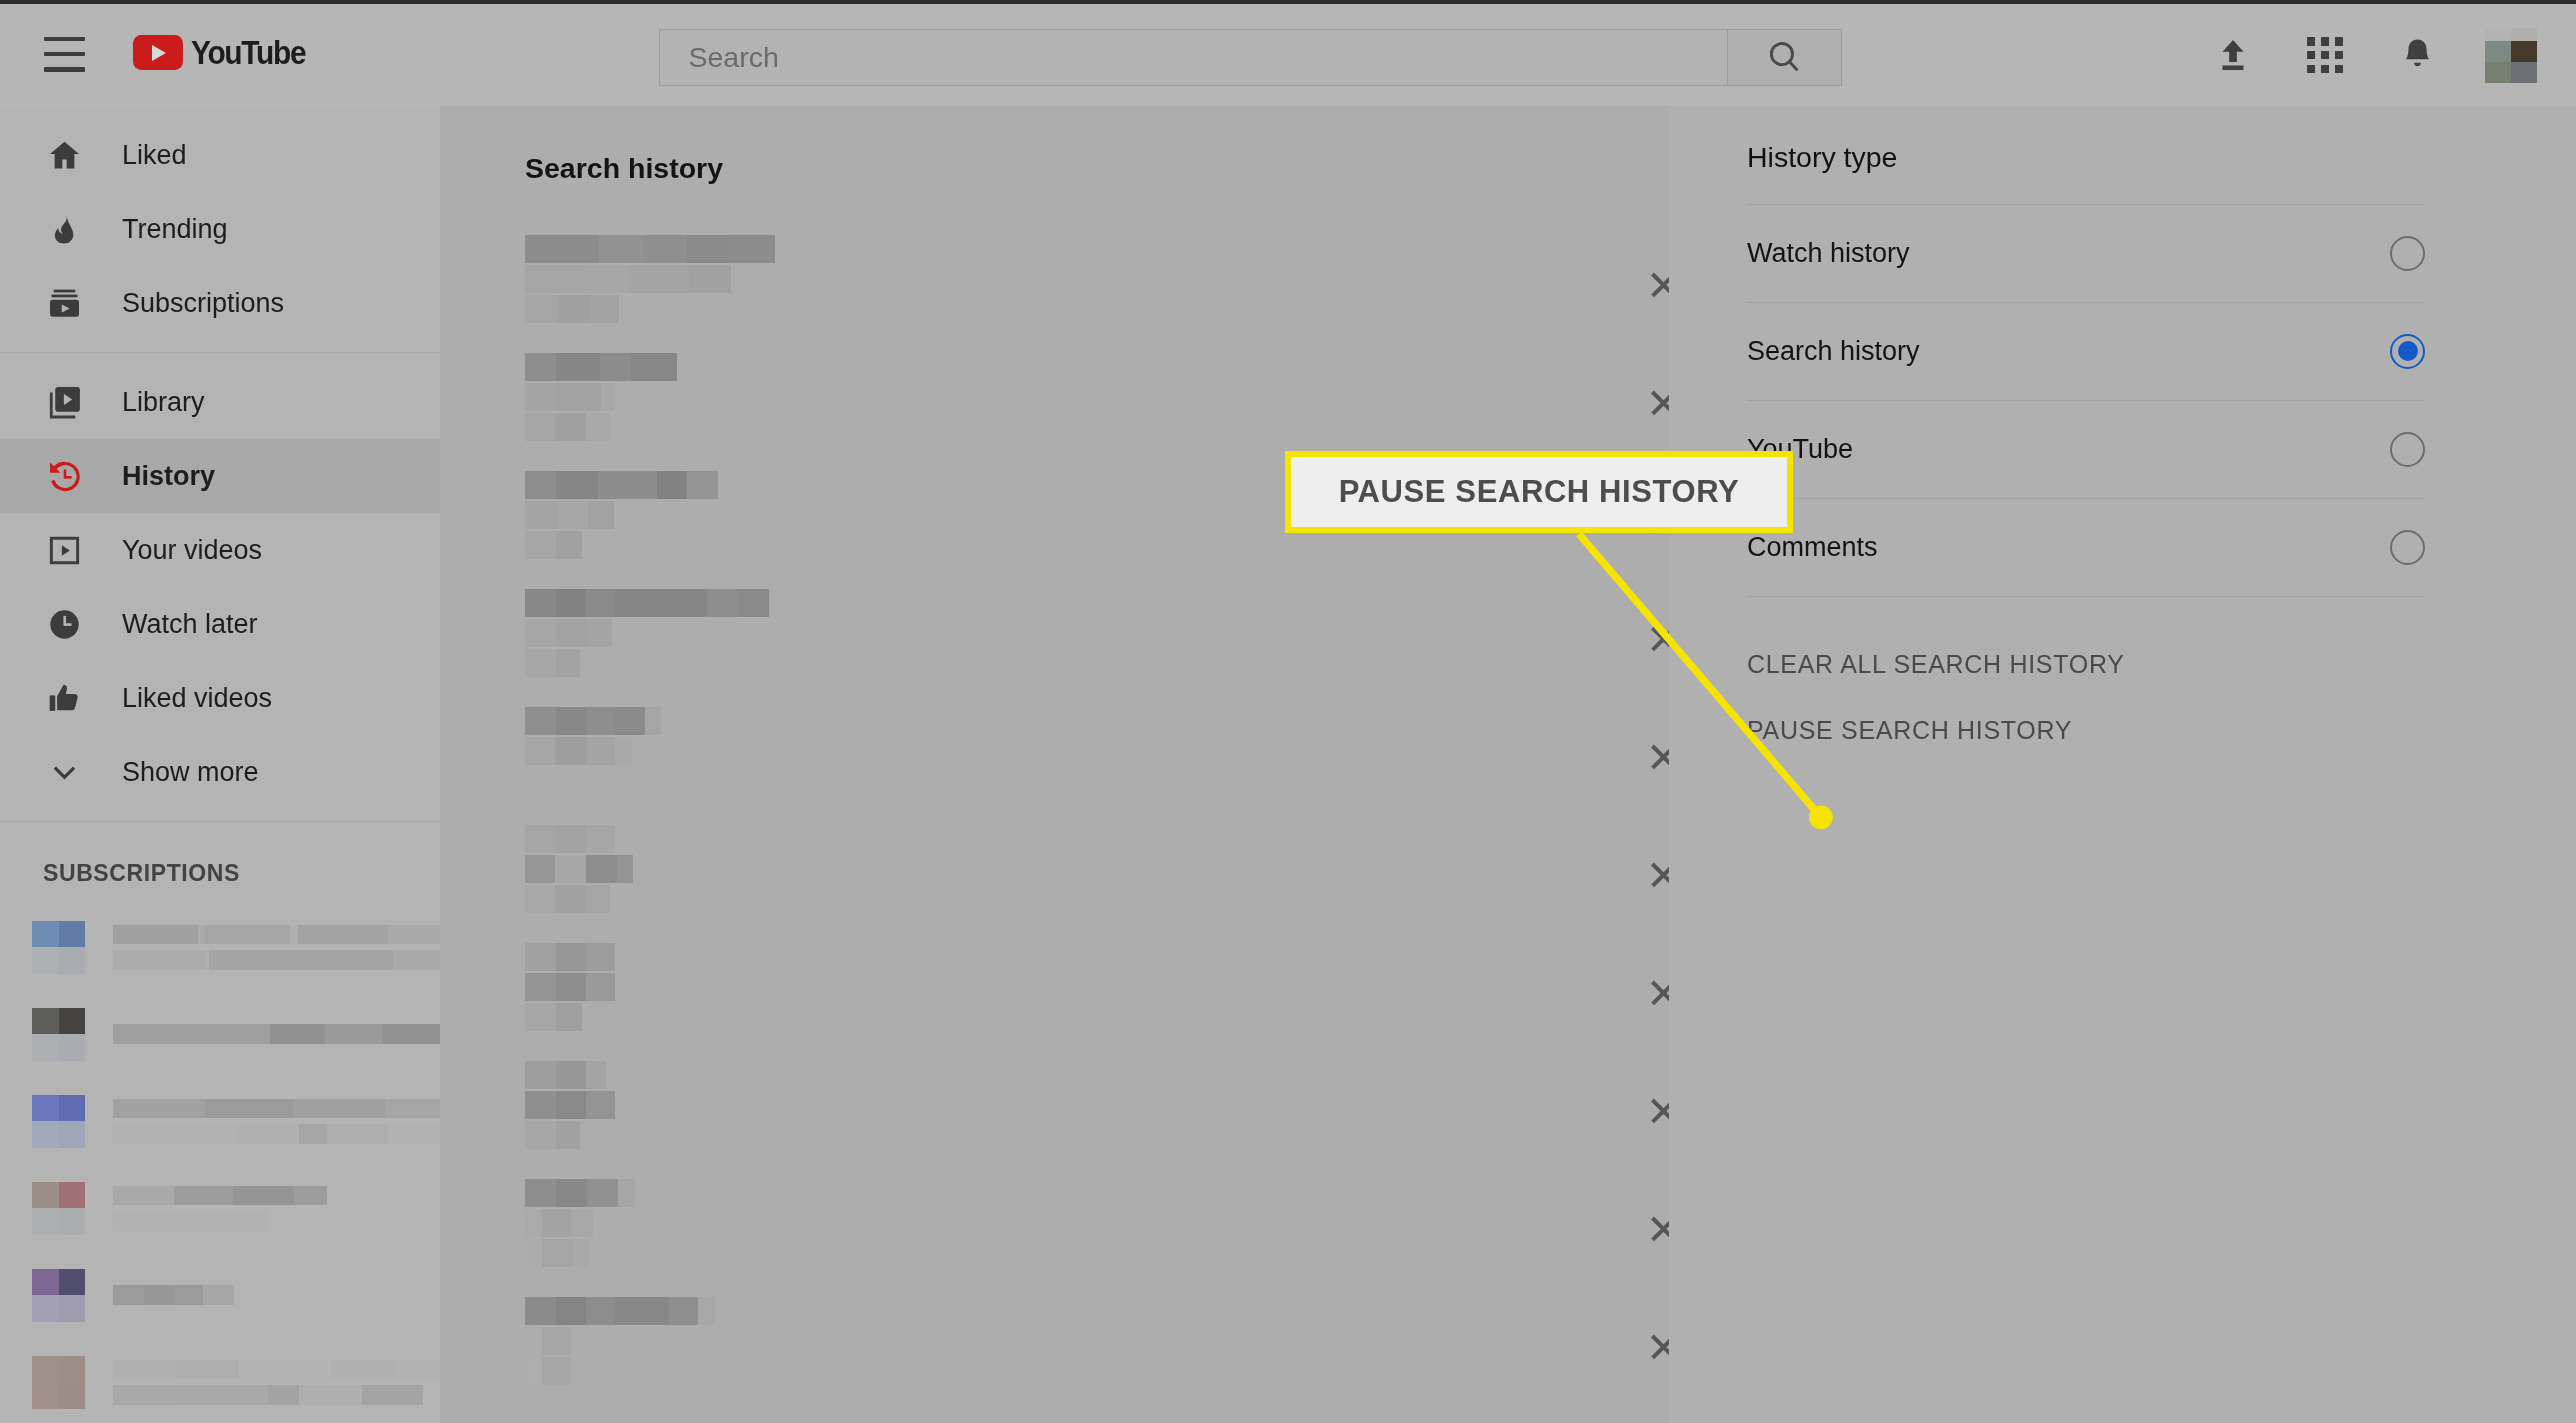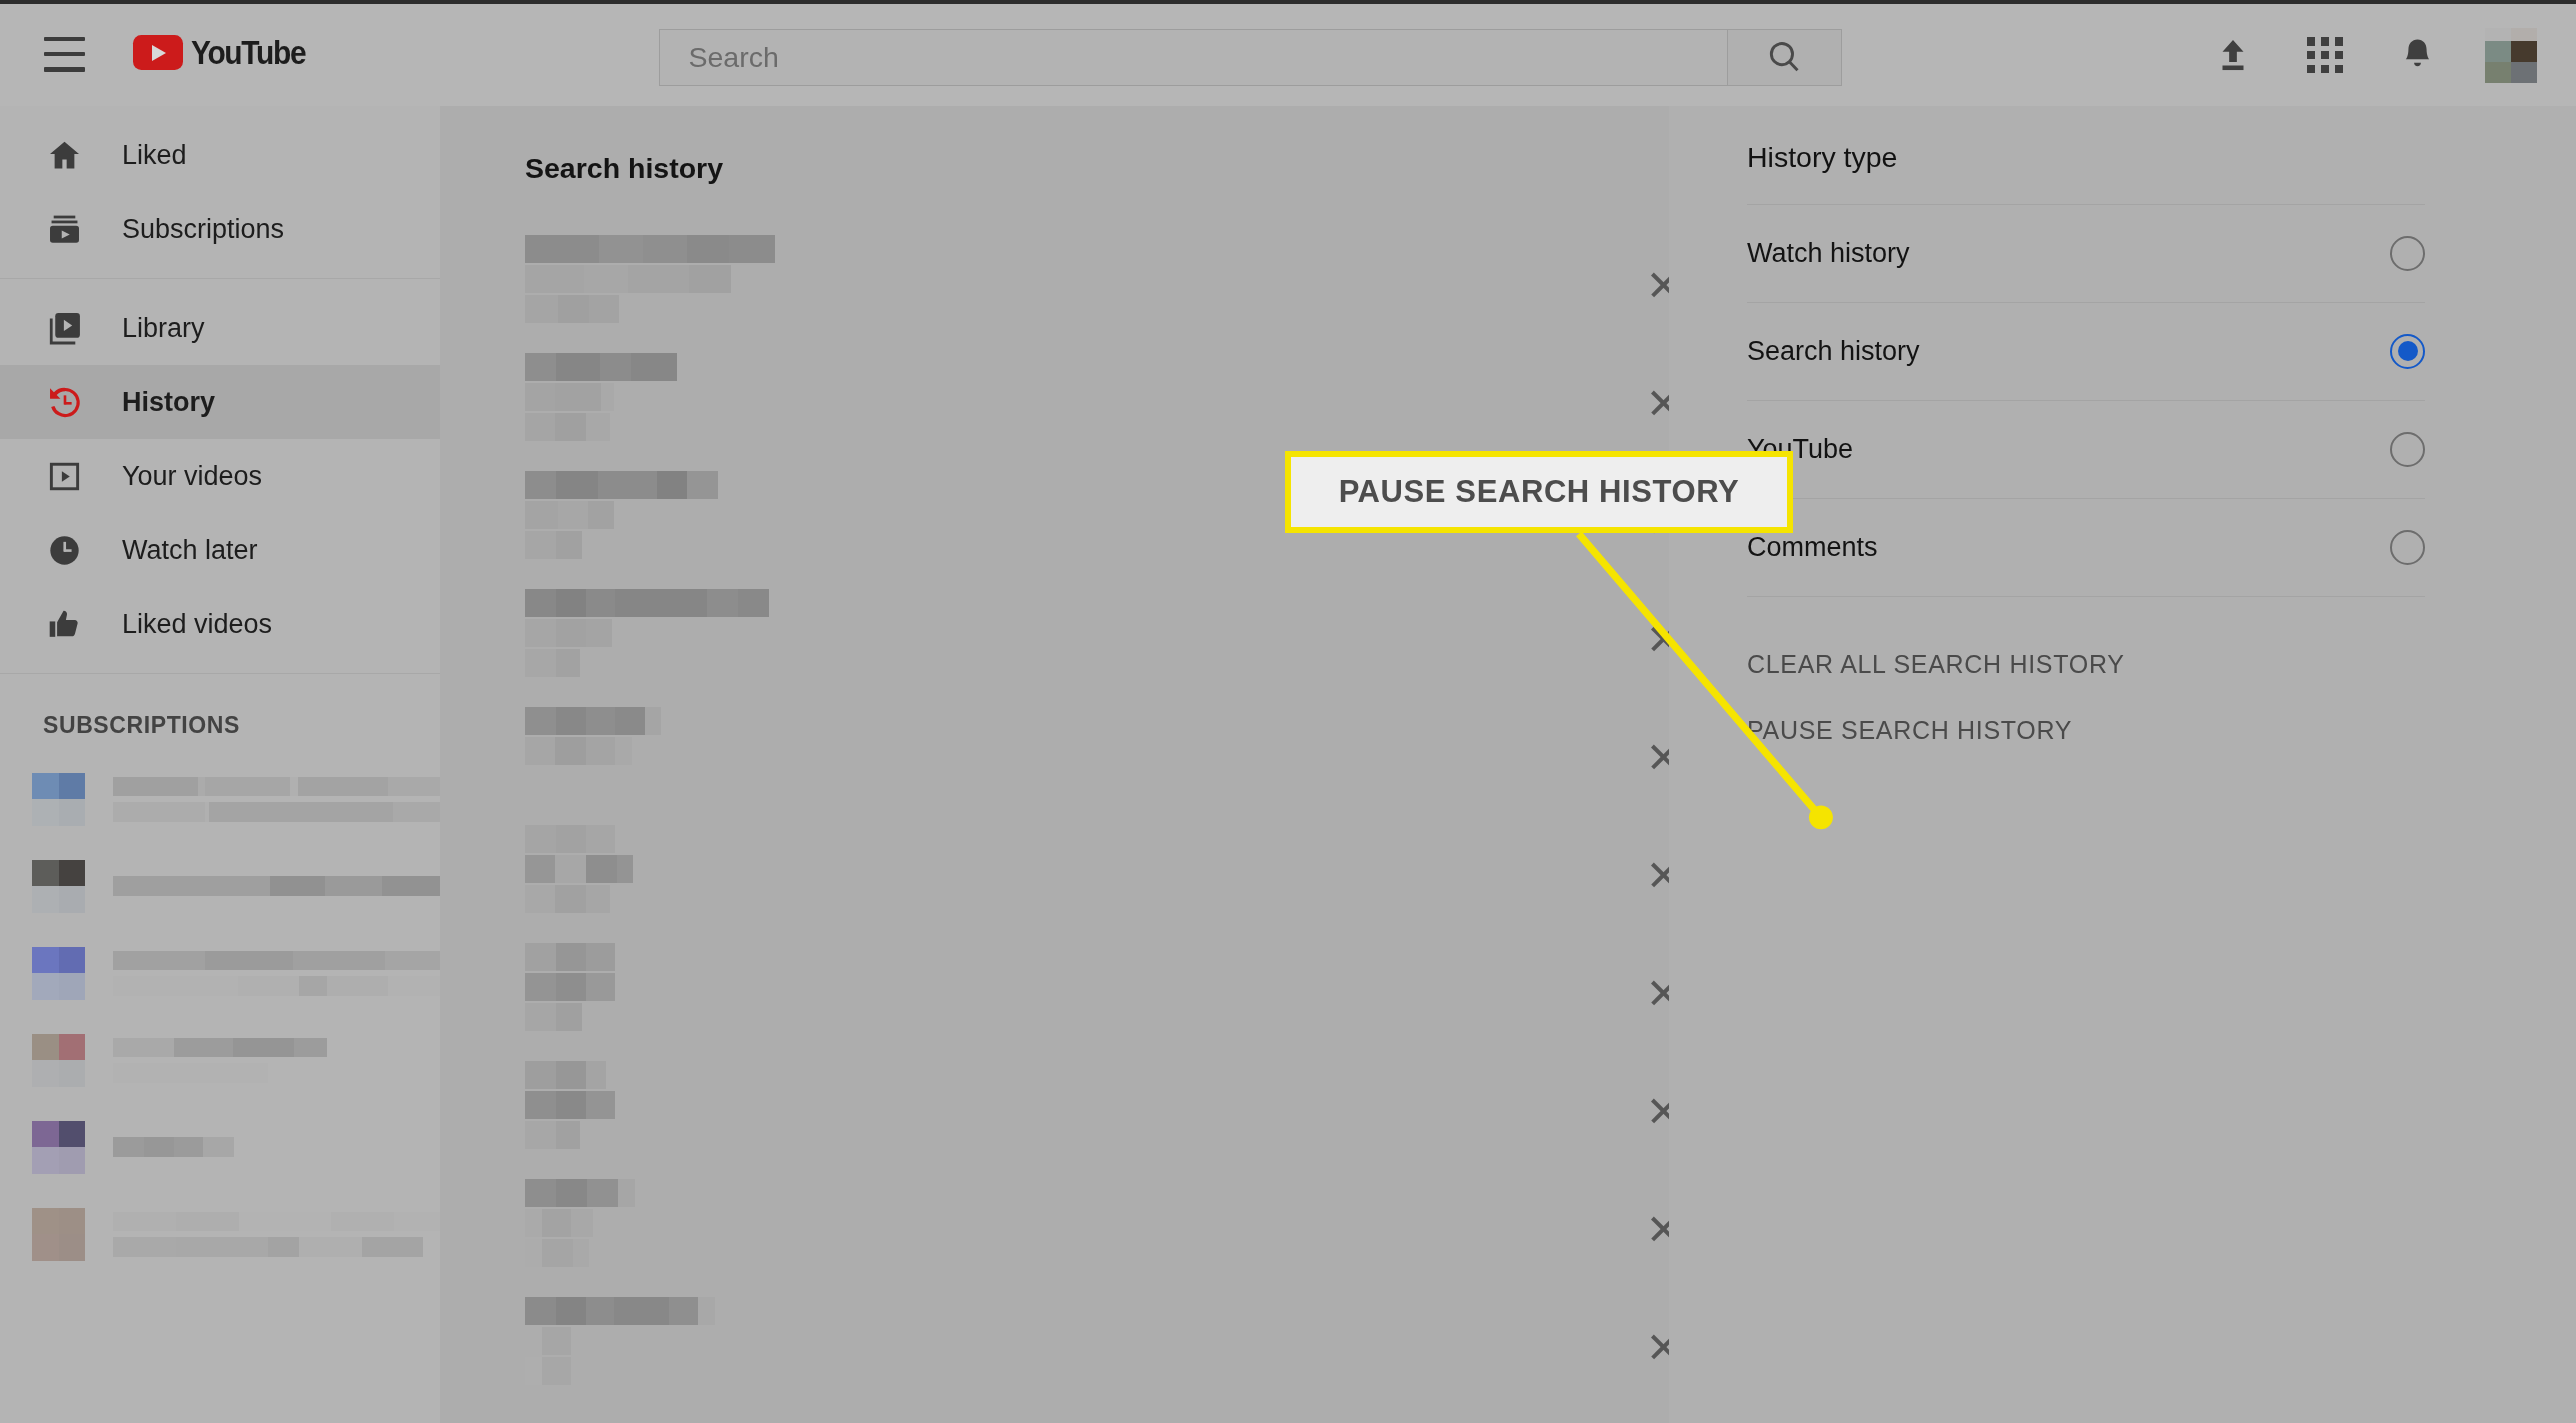--- a/index.html
+++ b/index.html
@@ -227,20 +227,28 @@
     <div class="nav-item">
       <span class="nav-ico">
         <svg width="37" height="37" viewBox="0 0 24 24">
             <path d="M12 3 2.6 11h3v9.4h5V14.6h2.8v5.8h5V11h3z" fill="#3c3c3c"></path>
           </svg>
       </span>
       <span class="label">Liked</span>
     </div>
     <div class="nav-item">
       <span class="nav-ico">
+        <svg width="33" height="37" viewBox="0 0 24 24">
+            <path d="M13.5 1.8c.6 4-1.4 5.3-2.9 7.3-2 2.7-1 5.1.4 6.2-1.8-.3-3.5-1.9-3.5-4.4C5.7 12.7 5 14.7 5 16.4c0 3.4 2.9 5.8 6.6 5.8s6.8-2.6 6.8-6.2c0-5-3.7-7.2-4.9-14.2z" fill="#3c3c3c"></path>
+          </svg>
+      </span>
+      <span class="label">Trending</span>
+    </div>
+    <div class="nav-item">
+      <span class="nav-ico">
         <svg width="37" height="37" viewBox="0 0 24 24">
           <rect x="5" y="3" width="14" height="1.8" fill="#3c3c3c"></rect>
           <rect x="3.6" y="6.2" width="16.8" height="1.8" fill="#3c3c3c"></rect>
           <rect x="2.6" y="9.6" width="18.8" height="11" rx="1.8" fill="#3c3c3c"></rect>
           <path d="M10.2 12.6 15.4 15.2 10.2 17.8z" fill="#b4b4b4"></path>
         </svg>
       </span>
       <span class="label">Subscriptions</span>
     </div>
   </div>
@@ -286,20 +294,28 @@
       <span class="label">Watch later</span>
     </div>
     <div class="nav-item">
       <span class="nav-ico">
         <svg width="37" height="37" viewBox="0 0 24 24">
           <rect x="2.4" y="10" width="3.6" height="10" fill="#3c3c3c"></rect>
           <path d="M7.2 10.6 11.4 3c1.5 0 2.5 1.1 2.2 2.6l-.7 3.4h5.7c1.3 0 2.2 1.2 1.9 2.4l-1.7 6.6c-.25 1-1.1 1.7-2.1 1.7H7.2z" fill="#3c3c3c"></path>
         </svg>
       </span>
       <span class="label">Liked videos</span>
+    </div>
+    <div class="nav-item">
+      <span class="nav-ico">
+        <svg width="35" height="35" viewBox="0 0 24 24">
+          <path d="M5.4 8.6 12 15.2l6.6-6.6" fill="none" stroke="#3c3c3c" stroke-width="2.2"></path>
+        </svg>
+      </span>
+      <span class="label">Show more</span>
     </div>
   </div>
 
   <div class="nav-sec">
     <div class="subs-head">SUBSCRIPTIONS</div>
     <div id="sub-rows">
         <div class="sub-row">
           <div class="sub-av">
             <i style="background: rgb(110, 140, 180);"></i>
             <i style="background: rgb(95, 123, 166);"></i>

